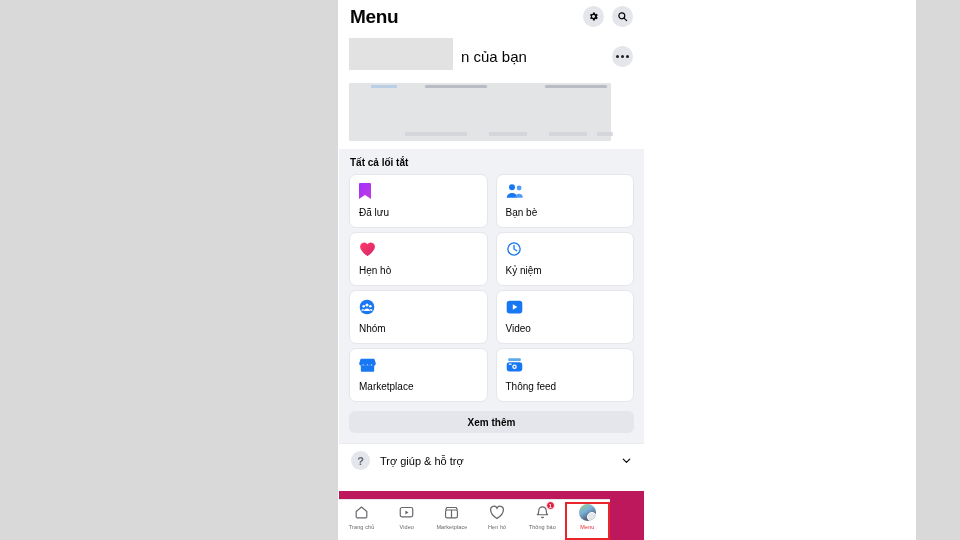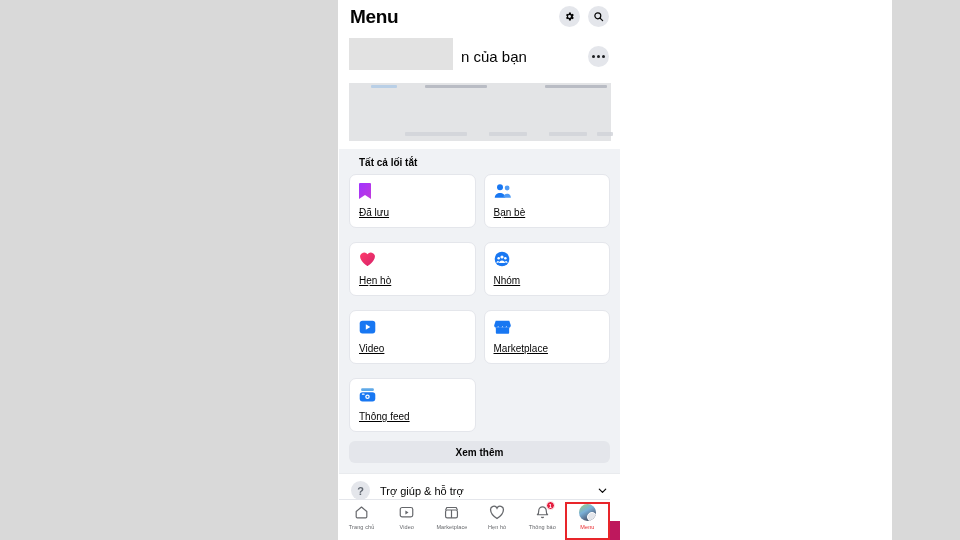--- a/index.html
+++ b/index.html
@@ -7,21 +7,21 @@
     width: 960px; height: 540px;
     overflow: hidden;
     font-family: "Liberation Sans", sans-serif;
   }
   body { background: #d9d9d9; position: relative; }
 
   
   #phone {
     position: absolute;
     left: 339px; top: 0;
-    width: 281px; height: 540px;
+    width: 305px; height: 540px;
     background: #be185d;
     overflow: hidden;
     box-shadow: -1px 0 0 #ffffff, 272px 0 0 #ffffff;
   }
 
   
   .hdr {
     height: 33px;
     background: #ffffff;
     display: flex;
@@ -85,21 +85,21 @@
   
   .sec-head {
     background: #ffffff;
     font-size: 10px;
     font-weight: bold;
     color: #050505;
     padding: 8px 11px 5px 11px;
   }
   .sec-head.allsc {
     background: #f0f2f5;
-    padding: 8px 11px 6px 20px;
+    padding: 8px 11px 6px 11px;
   }
 
   
   .shortcuts-strip {
     background: #ffffff;
     height: 69px;
     position: relative;
     overflow: hidden;
   }
   .blur-block {
@@ -123,22 +123,21 @@
     border-radius: 1px;
     opacity: .8;
   }
 
   
   .grid {
     background: #f0f2f5;
     padding: 0 10px;
     display: grid;
     grid-template-columns: 1fr 1fr;
-    gap: 14px 8px;
-    text-decoration: underline;
+    gap: 4px 8px;
   }
   .card {
     background: #ffffff;
     border: 1px solid #e4e6eb;
     border-radius: 7px;
     height: 54px;
     padding: 8px 9px 0 9px;
     position: relative;
   }
   .card .ico { height: 20px; margin-bottom: 4px; }
@@ -330,20 +329,29 @@
                 <stop offset="0" stop-color="#ff3b6b"></stop>
                 <stop offset="1" stop-color="#d6246a"></stop>
               </linearGradient>
             </defs>
             <path d="M12 21S1.5 14 1.5 7.3A5.8 5.8 0 0112 4.2 5.8 5.8 0 0122.5 7.3C22.5 14 12 21 12 21z" fill="url(#gH)"></path>
           </svg>
       </div>
       <div class="lbl">Hẹn hò</div>
     </div>
 
+    <div class="card">
+      <div class="ico">
+        <svg width="16" height="16" viewBox="0 0 24 24" fill="none" stroke="#1877f2" stroke-width="2">
+            <circle cx="12" cy="12" r="9.2"></circle>
+            <path d="M12 6.6V12l4 2.6" stroke-linecap="round"></path>
+          </svg>
+      </div>
+      <div class="lbl">Kỷ niệm</div>
+    </div>
 
     <div class="card">
       <div class="ico">
         <svg width="16" height="16" viewBox="0 0 24 24">
             <circle cx="12" cy="12" r="11" fill="#1877f2"></circle>
             <circle cx="12" cy="9" r="2.4" fill="#fff"></circle>
             <circle cx="7" cy="11" r="1.9" fill="#fff"></circle>
             <circle cx="17" cy="11" r="1.9" fill="#fff"></circle>
             <path d="M7.5 18c0-2.2 2-3.6 4.5-3.6s4.5 1.4 4.5 3.6z" fill="#fff"></path>
             <path d="M3.6 17.6c0-1.7 1.5-2.7 3.4-2.7v2.7z" fill="#fff"></path>

